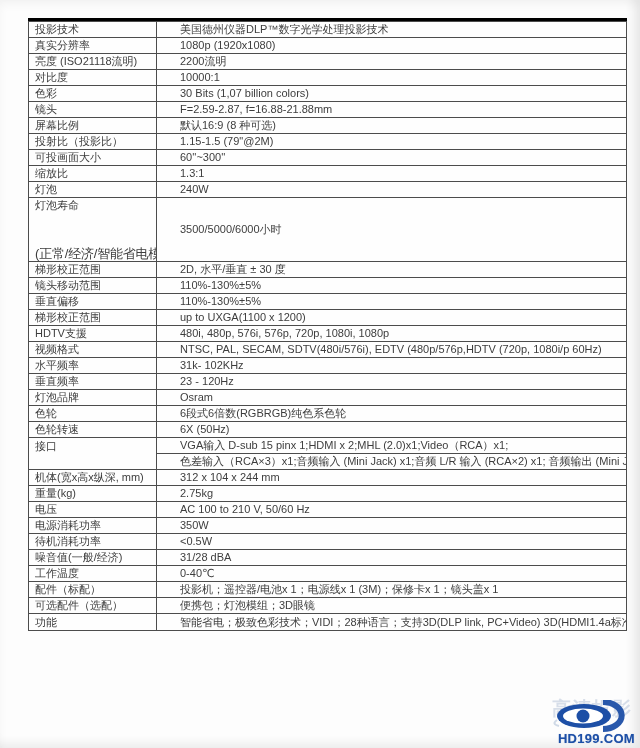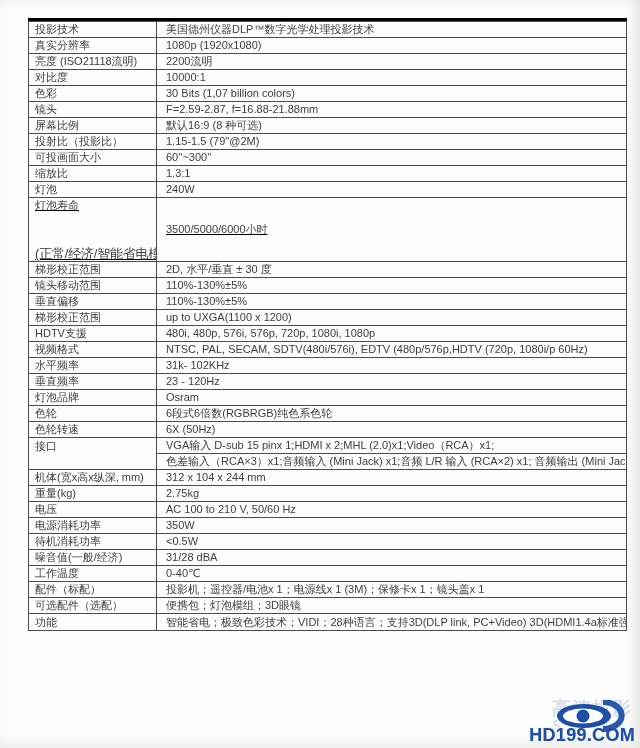--- a/index.html
+++ b/index.html
@@ -25,23 +25,23 @@
   table.spec td{
     border:1px solid #4c4c4c;
     color:#3d3d3d;
     font-size:11px;
     line-height:13px;
     padding:1px 4px 1px 6px;
     vertical-align:middle;
     overflow:hidden;
     white-space:nowrap;
   }
-  table.spec td.val{padding-left:9px;}
+  table.spec td.val{padding-left:23px;}
   table.spec tr{height:16px;}
-  tr.lamp-life{height:33px;text-decoration:underline;}
+  tr.lamp-life{height:33px;}
   tr.io-cont{height:52px;}
   tr.features{height:100px;}
   td.multiline{
     white-space:pre-line;
     line-height:16.2px;
     vertical-align:middle;
     padding-top:0;padding-bottom:0;
   }
   td.label-2line{vertical-align:middle;white-space:normal;}
   td.val-bottom{vertical-align:bottom;padding-bottom:3px;}
@@ -52,21 +52,21 @@
     text-align:right;
   }
   .wm-bg{
     position:absolute;right:6px;top:-4px;
     font-size:19px;font-weight:bold;color:#b9c6da;opacity:0.55;
     letter-spacing:1px;white-space:nowrap;
   }
   .wm-eye{position:absolute;right:4px;top:0;}
   .wm-site{
     position:absolute;right:3px;bottom:0;
-    font-size:18px;font-weight:bold;color:#1d4fa6;
+    font-size:13px;font-weight:bold;color:#1d4fa6;
     letter-spacing:0.3px;
     text-shadow:0 0 1px rgba(29,79,166,0.4);
   }
 </style>
 </head>
 <body>
 
 <div class="page">
 
   <div class="table-wrap">

